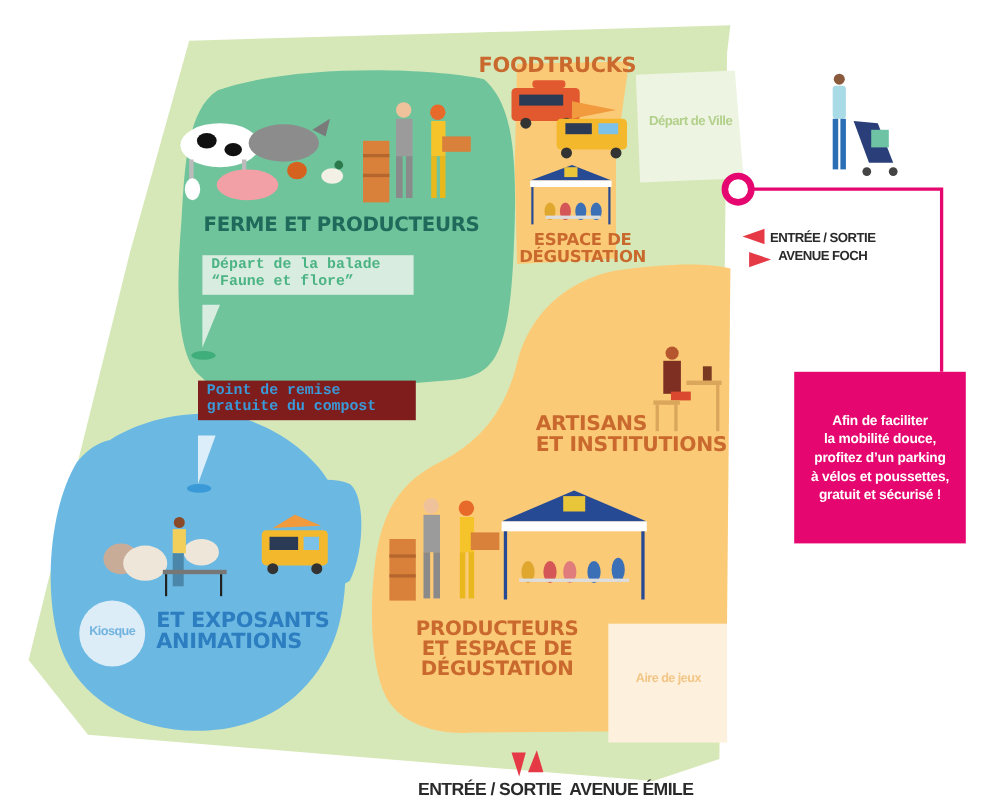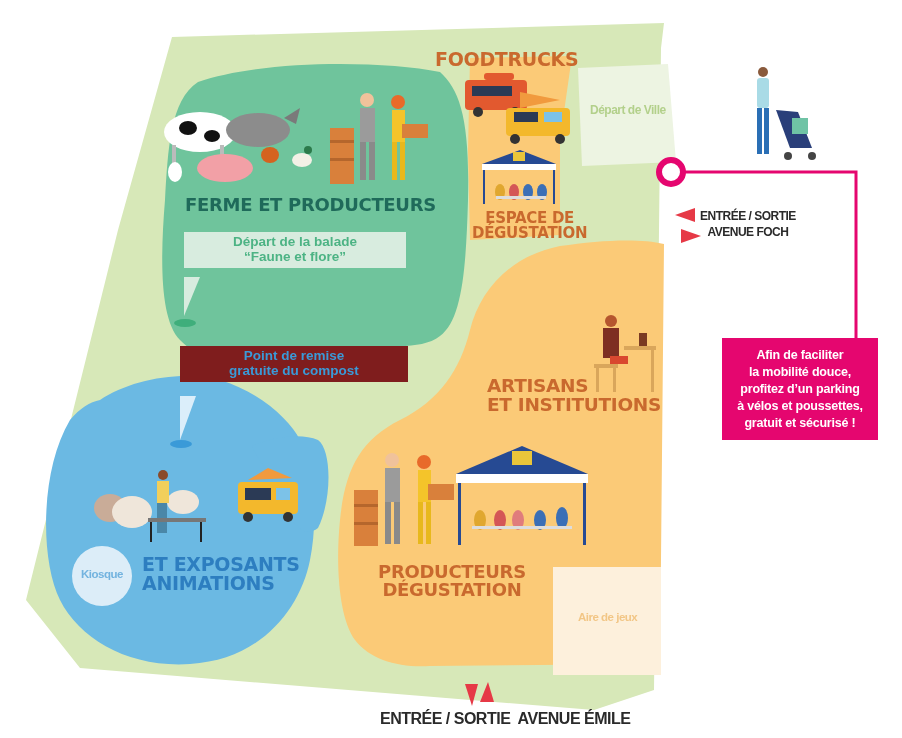--- a/index.html
+++ b/index.html
@@ -1,22 +1,22 @@
 <!DOCTYPE html>
 <html><head>
 <meta charset="utf-8">
 <style>
   html, body { margin:0; padding:0; background:#ffffff; }
   body { width:902px; height:738px; position:relative; overflow:hidden; font-family:"DejaVu Sans", sans-serif; }
   svg.map { position:absolute; left:0; top:0; width:902px; height:738px; }
   .lbl { position:absolute; text-align:center; font-weight:bold; line-height:1.02; white-space:nowrap; }
   .zone-title { font-family:"DejaVu Sans", sans-serif; font-weight:bold; letter-spacing:-0.3px; }
   .cond { font-family:"Liberation Sans", sans-serif; font-weight:bold; letter-spacing:-0.5px; }
-  .callout { position:absolute; text-align:center; font-weight:bold; font-family:Liberation Sans, sans-serif; font-size:13.5px; line-height:1.1; padding:3px 23px; }
-  .info-box { position:absolute; left:722px; top:338px; width:156px; height:102px; background:#e5066f; color:#fff;
+  .callout { position:absolute; text-align:left; font-weight:bold; font-family:Liberation Mono, monospace; font-size:13.5px; line-height:1.1; padding:3px 8px; }
+  .info-box { position:absolute; left:722px; top:338px; width:156px; height:156px; background:#e5066f; color:#fff;
     font-family:"Liberation Sans", sans-serif; font-weight:bold; font-size:12.5px; line-height:1.36; text-align:center;
     display:flex; flex-direction:column; justify-content:center; letter-spacing:-0.2px; }
 </style>
 </head>
 <body>
 
 <svg class="map" viewBox="0 0 902 738">
 
   <path d="M172,37 L664,23 L661,48 L654,690 L594,710 L80,668 L26,600 L118,230 Z" fill="#d7e8b8"></path>
 
@@ -221,18 +221,19 @@
 
 <div class="lbl cond" style="left:72px; top:569px; width:60px; font-size:11.5px; color:#72b3df;">Kiosque</div>
 
 <div class="lbl zone-title" style="left:142px; top:555px; font-size:19px; color:#2d7ec0; text-align:left;">
   <div>ET EXPOSANTS</div>
   <div>ANIMATIONS</div>
 </div>
 
 <div class="lbl zone-title" style="left:378px; top:563px; font-size:18px; color:#c9692e;">
   <div>PRODUCTEURS</div>
+  <div>ET ESPACE DE</div>
   <div>DÉGUSTATION</div>
 </div>
 
 <div class="lbl cond" style="left:578px; top:612px; font-size:11.5px; color:#f2c686;">Aire de jeux</div>
 
 <div class="lbl cond" style="left:380px; top:711px; font-size:16px; color:#2a2a2a; white-space:pre;">ENTRÉE / SORTIE  AVENUE ÉMILE</div>
 
 </body></html>

